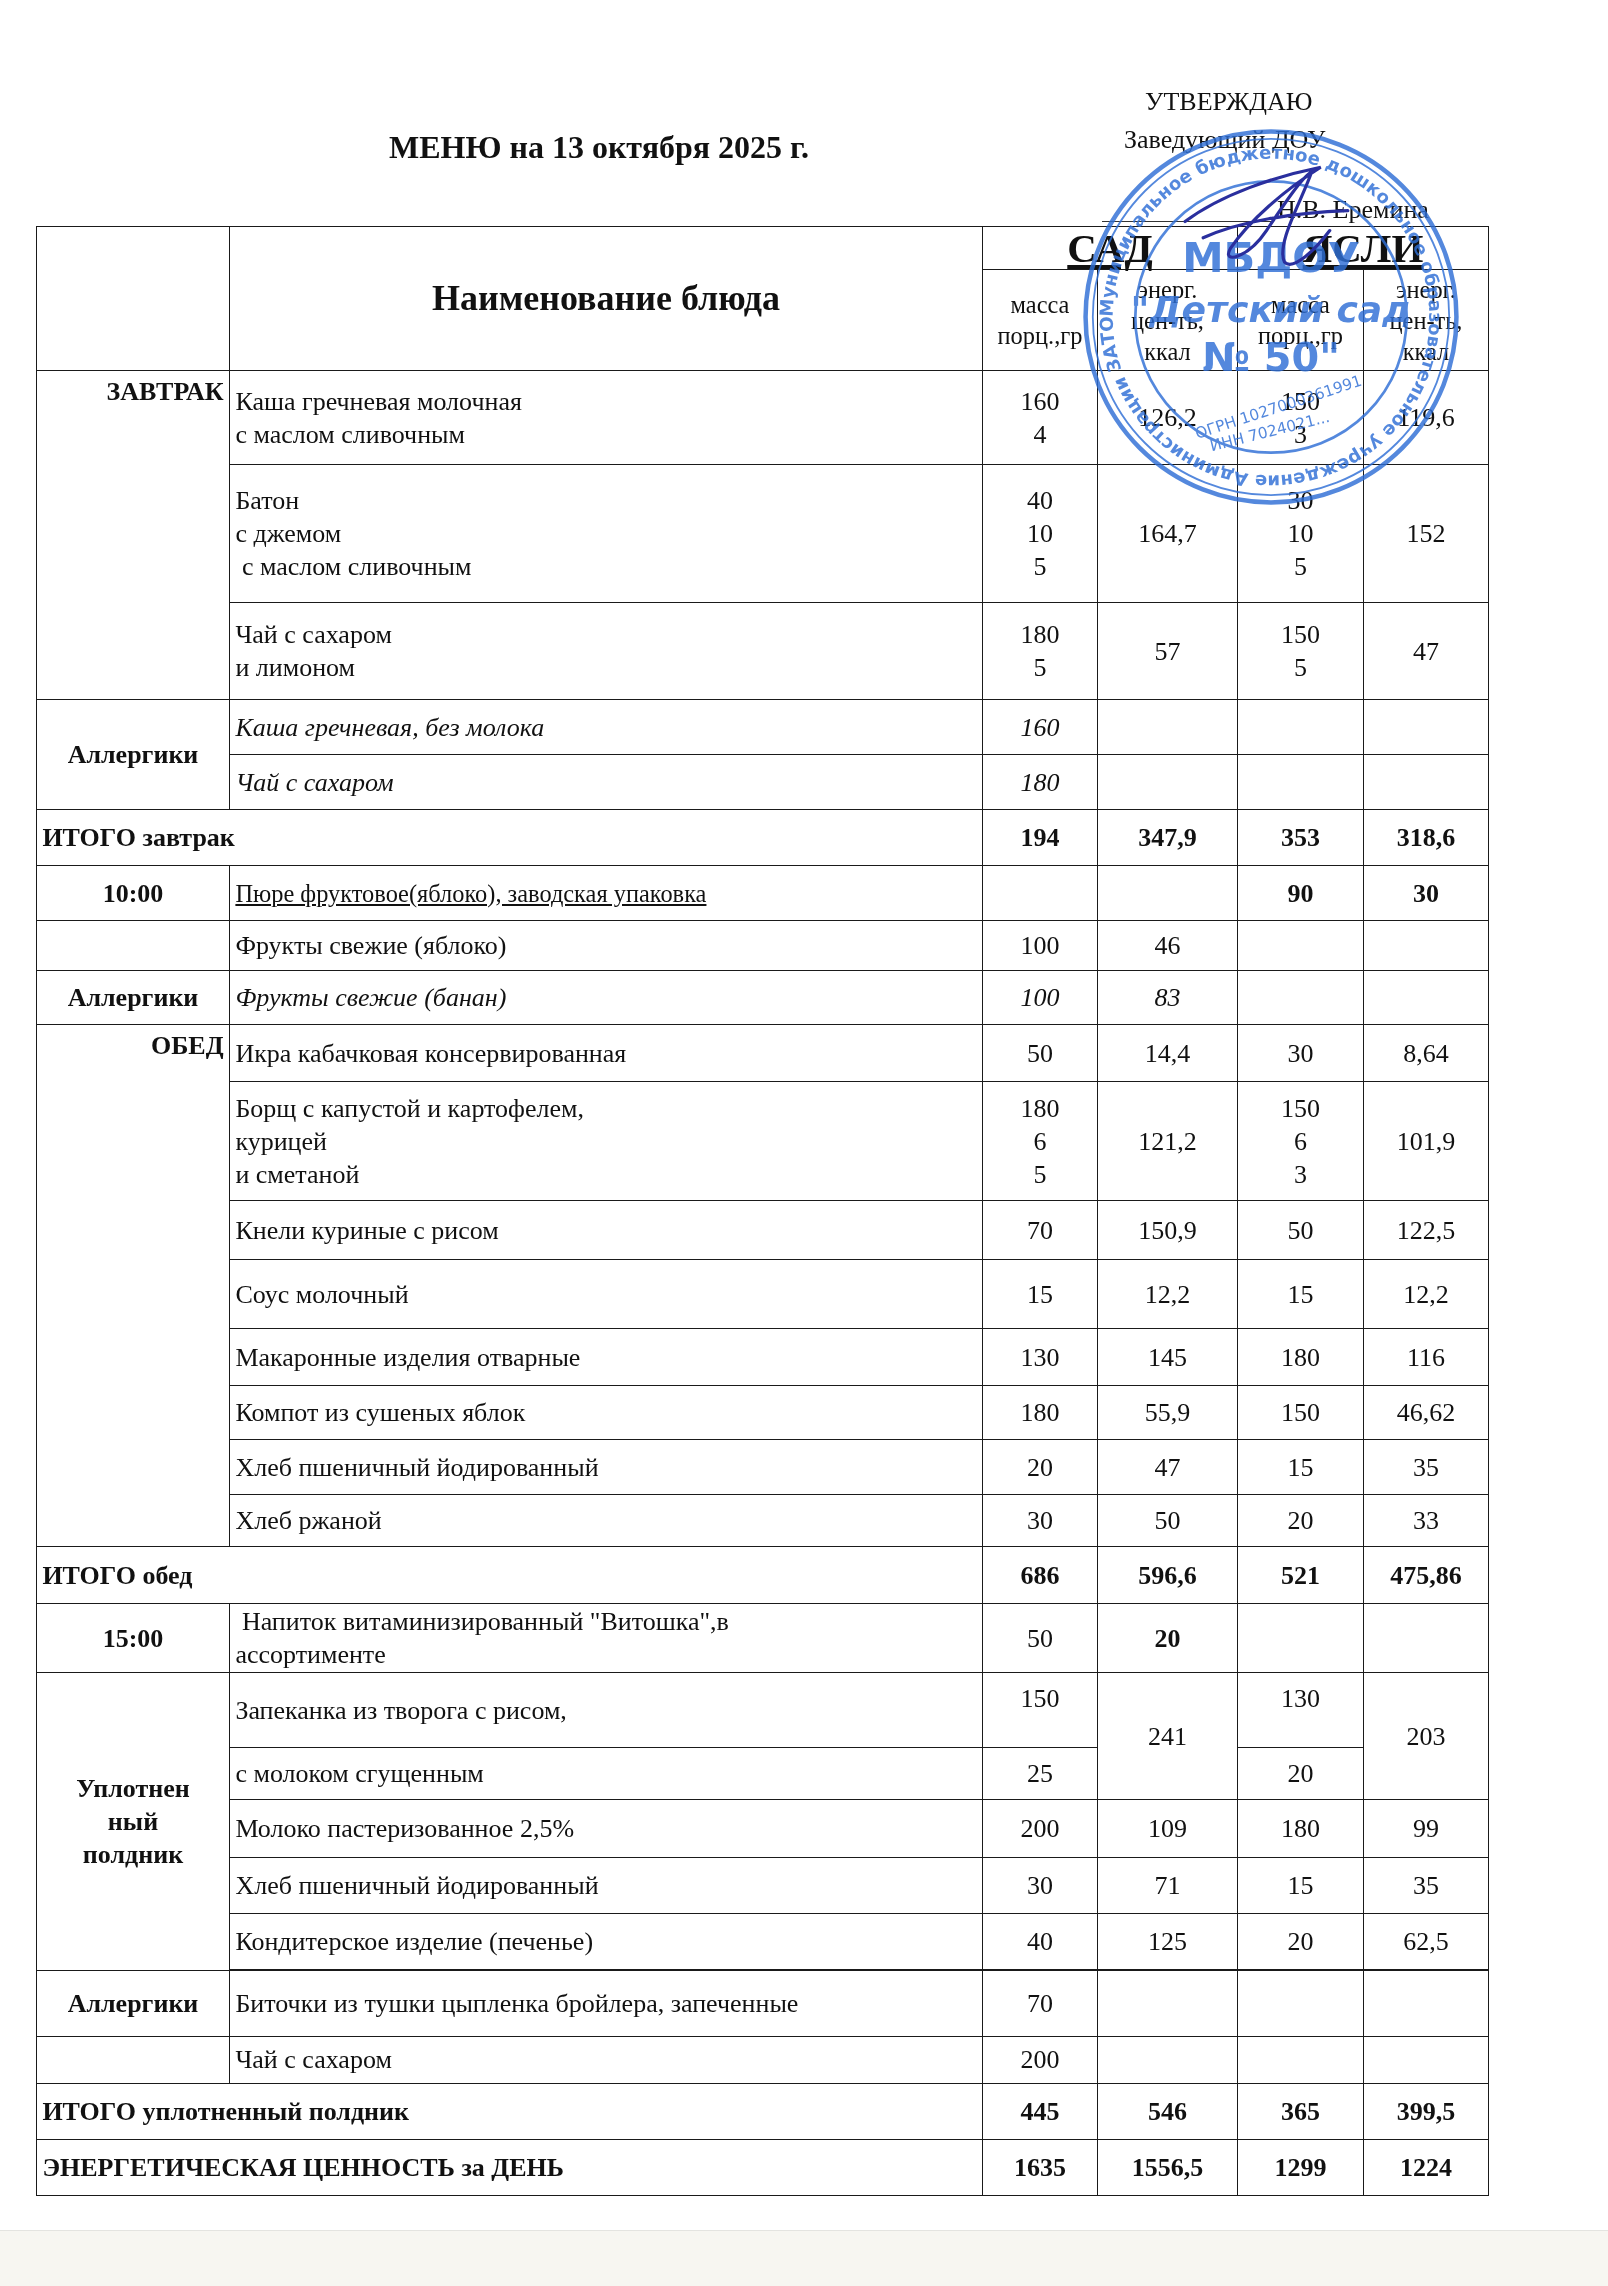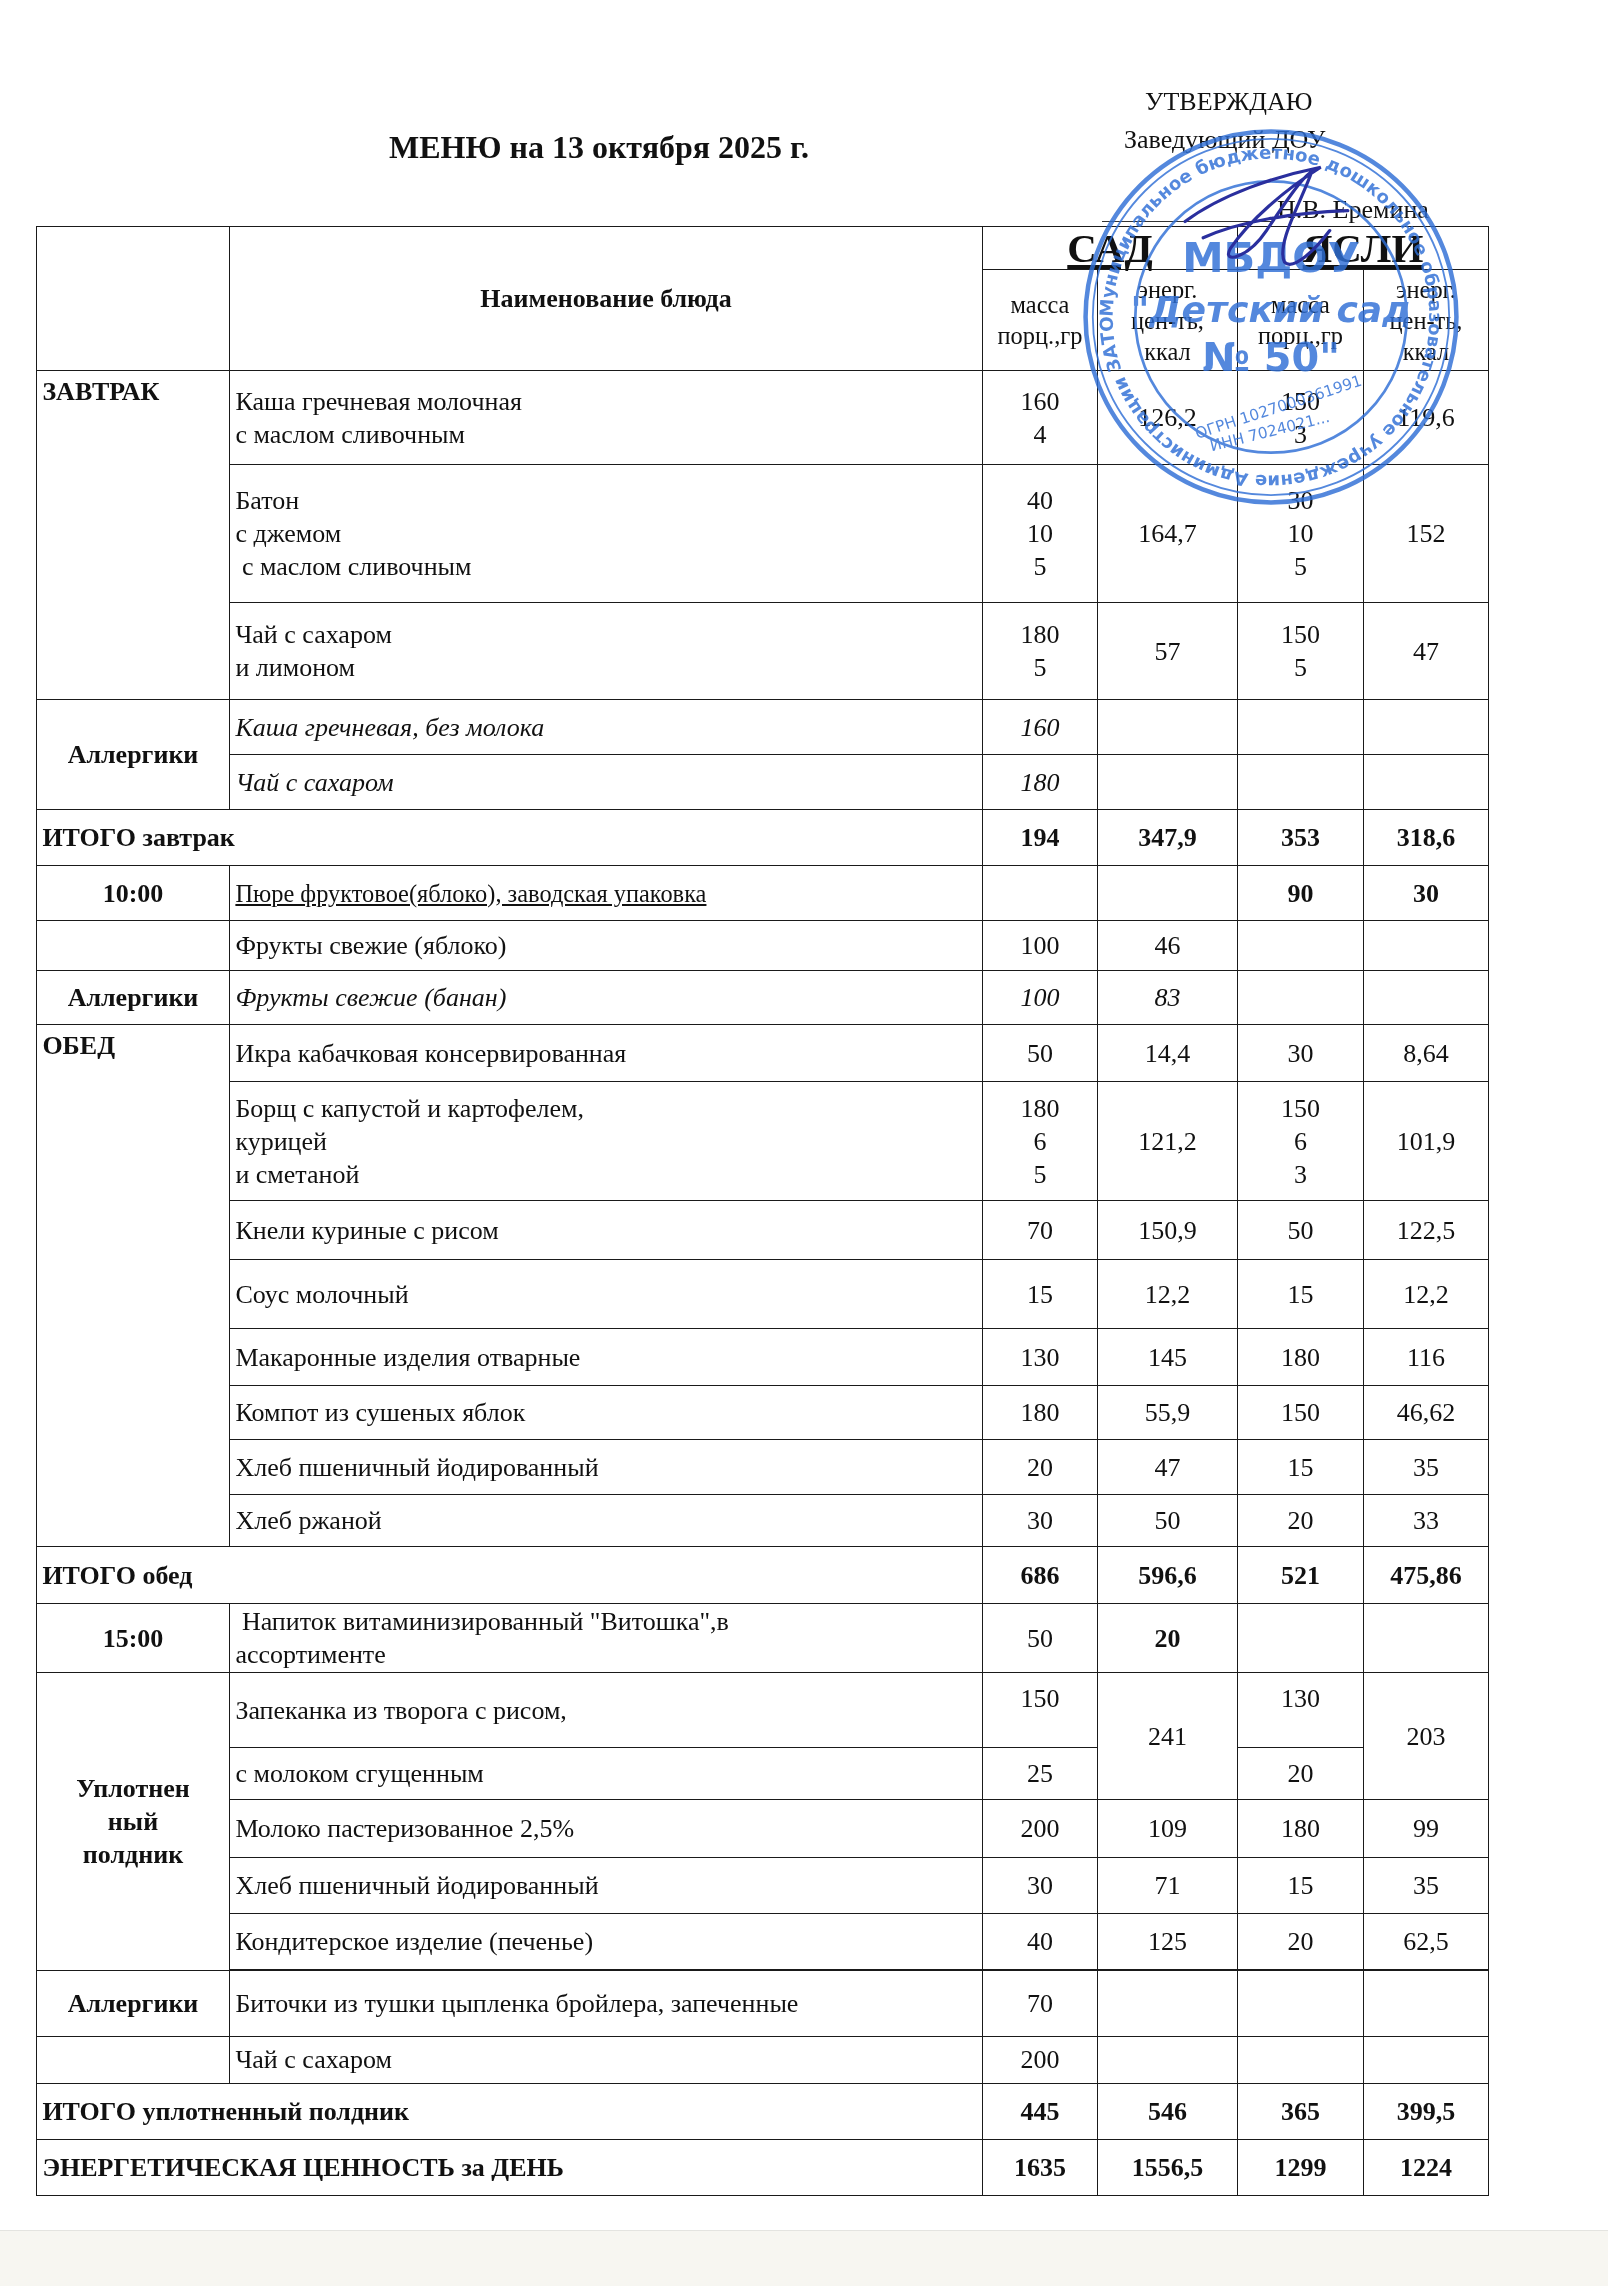--- a/index.html
+++ b/index.html
@@ -11,23 +11,23 @@
   .approve { position:absolute; font-size:26px; white-space:nowrap; }
   .sig-line { position:absolute; left:1102px; top:221px; width:170px; border-top:0.9px solid #333; }
   table.menu { position:absolute; left:36px; top:226px; border-collapse:collapse; table-layout:fixed;
                font-size:26px; }
   table.menu td { border:1.8px solid #1a1a1a; padding:0 5.4px; vertical-align:middle; line-height:33px; }
   col.c1 { width:193px; } col.c2 { width:753px; } col.c3 { width:115px; }
   col.c4 { width:140px; } col.c5 { width:126px; } col.c6 { width:125px; }
   .num { text-align:center; }
   .b { font-weight:bold; }
   .i { font-style:italic; }
-  .cat { text-align:left; font-weight:bold; vertical-align:top !important; padding-top:3.6px !important; }
+  .cat { text-align:right; font-weight:bold; vertical-align:top !important; padding-top:3.6px !important; }
   .catm { text-align:center; font-weight:bold; }
-  .hdr-name { text-align:center; font-weight:bold; font-size:26px; }
+  .hdr-name { text-align:center; font-weight:bold; font-size:36px; }
   .hdr-group { text-align:center; font-weight:bold; font-size:41px;text-decoration:underline; }
   .hdr-sub { text-align:center; font-size:24.4px; line-height:31px !important; }
   .small { font-size:24.4px;text-decoration:underline; }
   .ml { display:block; }
   .stamp { position:absolute; left:1072px; top:118px; width:398px; height:398px; pointer-events:none; opacity:0.82; }
   .sig { position:absolute; left:1167px; top:158px; width:217px; height:118px; pointer-events:none; }
 </style>
 </head>
 <body>
 

